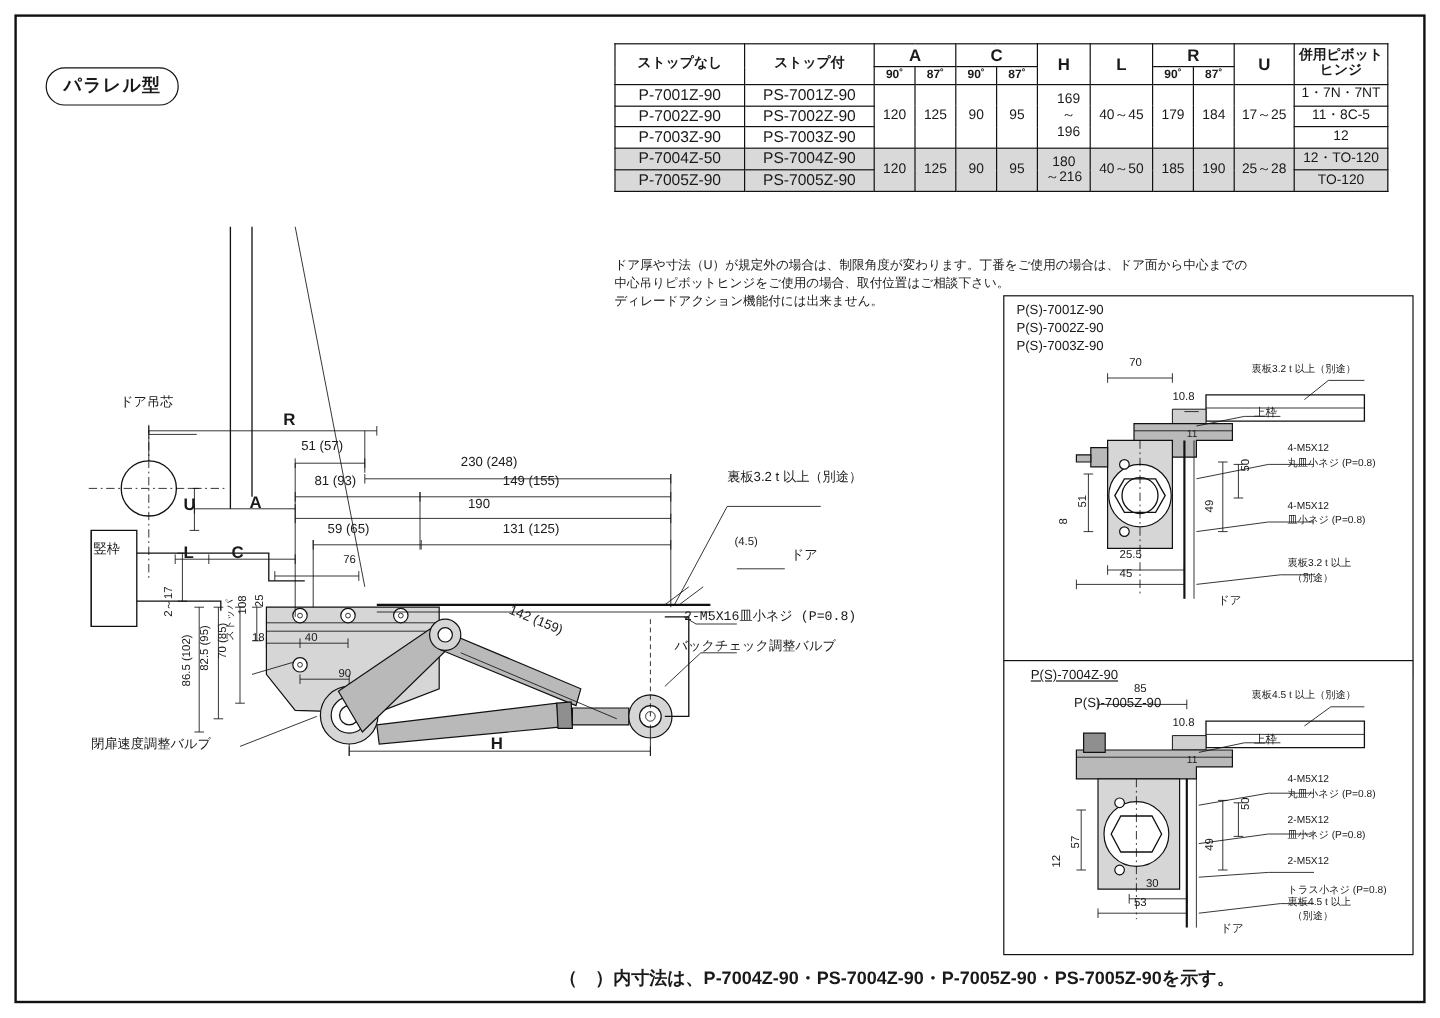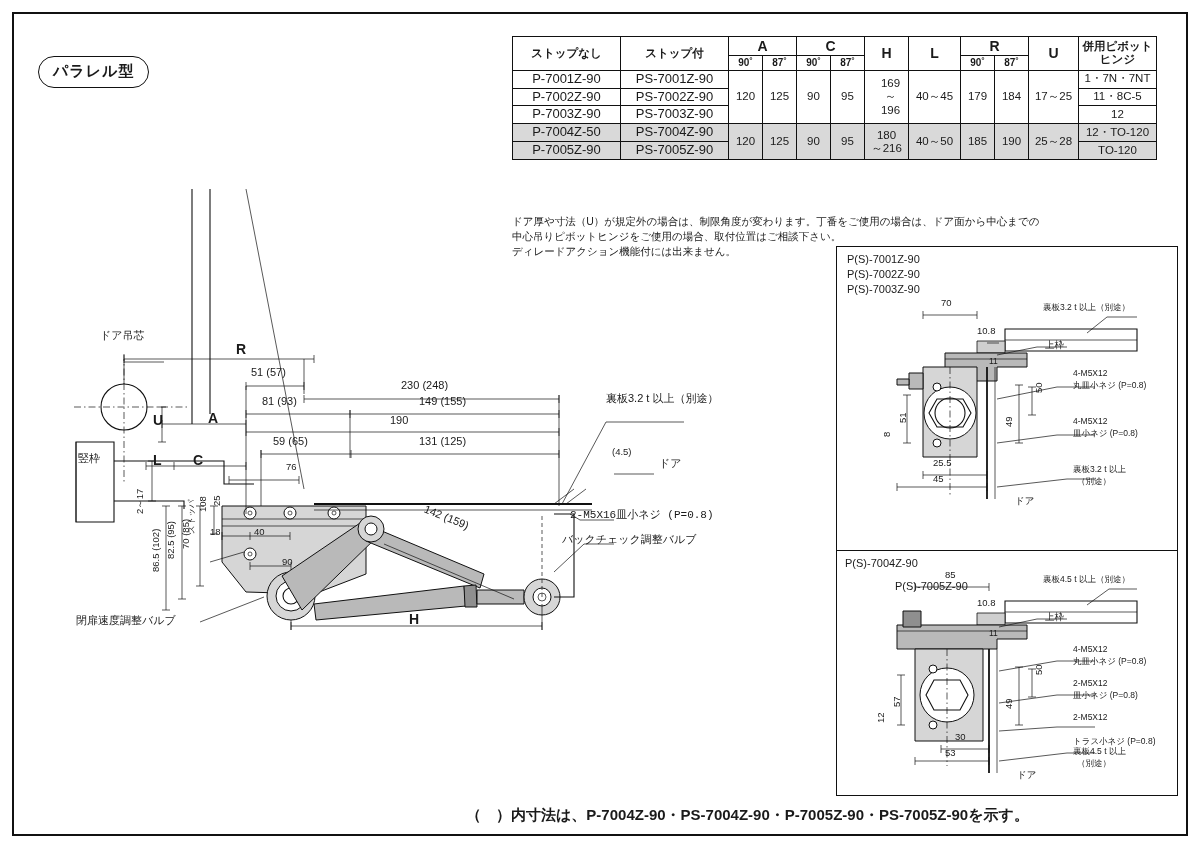--- a/index.html
+++ b/index.html
@@ -339,21 +339,21 @@
   <div class="abs lbl" style="left:62px; top:600px;">閉扉速度調整バルブ</div>
 
   <div class="abs dim lbl-b" style="left:222px; top:327px; font-size:14px; font-weight:bold;">R</div>
   <div class="abs dim lbl-b" style="left:194px; top:396px; font-size:14px; font-weight:bold;">A</div>
   <div class="abs dim lbl-b" style="left:179px; top:438px; font-size:14px; font-weight:bold;">C</div>
   <div class="abs dim lbl-b" style="left:139px; top:438px; font-size:14px; font-weight:bold;">L</div>
   <div class="abs dim lbl-b" style="left:139px; top:398px; font-size:14px; font-weight:bold;">U</div>
   <div class="abs dim lbl-b" style="left:395px; top:597px; font-size:14px; font-weight:bold;">H</div>
 
   <div class="abs dim" style="left:237px; top:352px;">51 (57)</div>
-  <div class="abs dim" style="left:370px; top:365px;margin-left:17px;">230 (248)</div>
+  <div class="abs dim" style="left:370px; top:365px;">230 (248)</div>
   <div class="abs dim" style="left:248px; top:381px;">81 (93)</div>
   <div class="abs dim" style="left:405px; top:381px;">149 (155)</div>
   <div class="abs dim" style="left:376px; top:400px;">190</div>
   <div class="abs dim" style="left:259px; top:421px;">59 (65)</div>
   <div class="abs dim" style="left:405px; top:421px;">131 (125)</div>
   <div class="abs dim-s" style="left:272px; top:447px;">76</div>
   <div class="abs dim-s" style="left:196px; top:512px;">18</div>
   <div class="abs dim-s" style="left:240px; top:512px;">40</div>
   <div class="abs dim-s" style="left:268px; top:542px;">90</div>
   <div class="abs dim" style="left:409px; top:497px; transform:rotate(22deg);">142 (159)</div>
@@ -429,21 +429,21 @@
     <div class="abs dim-s" style="left:196px; top:146px;"><span class="rot90" style="display:inline-block;">50</span></div>
     <div class="abs dim-s" style="left:166px; top:180px;"><span class="rot90" style="display:inline-block;">49</span></div>
     <div class="abs dim-s" style="left:60px; top:176px;"><span class="rot90" style="display:inline-block;">51</span></div>
     <div class="abs dim-s" style="left:44px; top:190px;"><span class="rot90" style="display:inline-block;">8</span></div>
     <div class="abs dim-s" style="left:96px; top:210px;">25.5</div>
     <div class="abs dim-s" style="left:96px; top:226px;">45</div>
     <div class="abs lbl-xs" style="left:152px; top:110px;">11</div>
   </div>
 
   <div class="abs detail-box" id="detail-box-2">
-    <div class="abs lbl" style="left:8px; top:6px;">P(S)-7004Z-90</div>
+    <div class="abs lbl" style="left:22px; top:6px;text-decoration:underline;">P(S)-7004Z-90</div>
     <div class="abs lbl" style="left:10px; top:29px;margin-left:48px;">P(S)-7005Z-90</div>
 
     <svg id="detail2-svg" class="abs" style="left:0; top:0;" width="342" height="246" viewBox="0 0 342 246" xmlns="http://www.w3.org/2000/svg">
 
       <path class="ln med" d="M168 50 L300 50 L300 72 L168 72 Z" fill="#e4e4e4"></path>
       <path class="ln thin" d="M168 61 L300 61"></path>
       <path class="hatch" d="M140 62 L168 62 L168 74 L140 74 Z"></path>
 
       <path class="fillgray" d="M60 74 L190 74 L190 88 L160 88 L160 98 L60 98 Z"></path>
       <path class="ln thin" d="M60 80 L190 80"></path>

